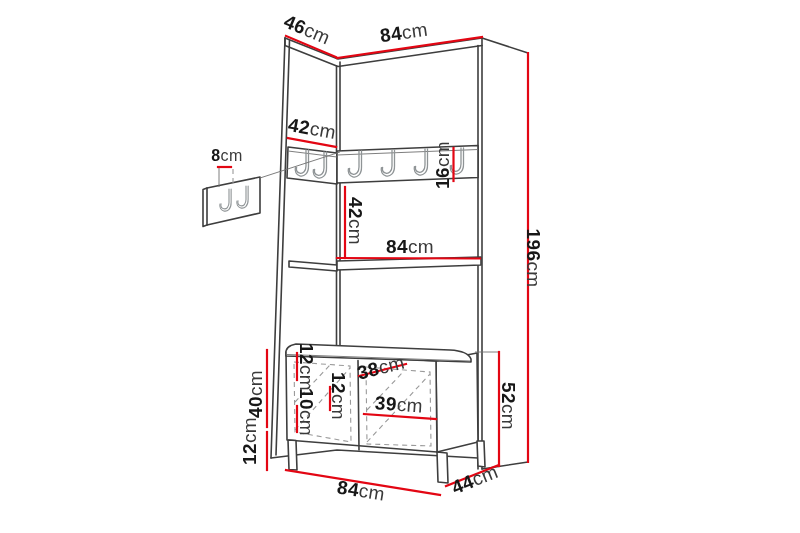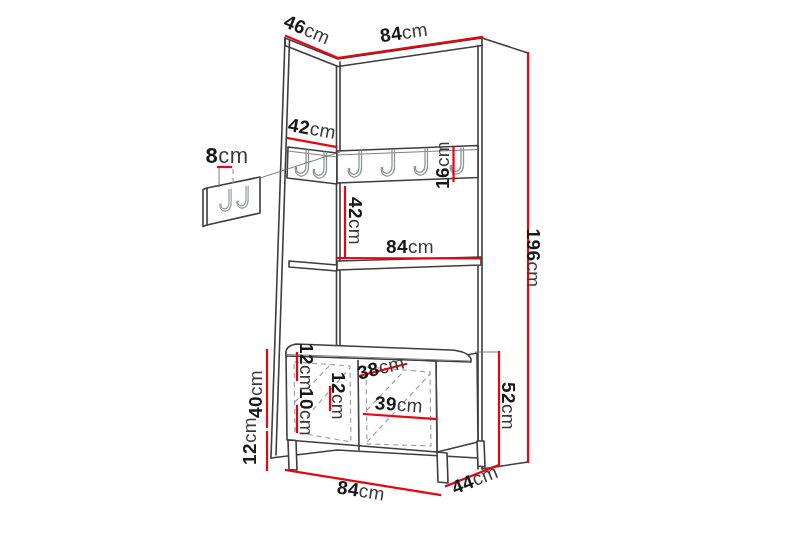--- a/index.html
+++ b/index.html
@@ -14,21 +14,21 @@
     overflow:hidden;font-family:"Liberation Sans",sans-serif;
   }
   .stage svg{position:absolute;left:0;top:0;}
   .dim{
     position:absolute;white-space:nowrap;
     font:700 19px "Liberation Sans",sans-serif;
     color:var(--ink);letter-spacing:.4px;
     transform:translate(-50%,-50%) rotate(var(--r,0deg));
   }
   .dim .u{font-weight:400;color:#3a3a3a;}
-  .dim.small{font-size:22px;}
+  .dim.small{font-size:16px;}
   .s{stroke:var(--outline);stroke-width:1.6;fill:none;stroke-linecap:round;stroke-linejoin:round;}
   .sf{stroke:var(--outline);stroke-width:1.6;fill:#fff;stroke-linejoin:round;}
   .thin{stroke:#6f6f6f;stroke-width:.9;fill:none;}
   .hook{stroke:#8f9496;stroke-width:1.3;fill:none;stroke-linecap:round;}
   .dash{stroke:#9a9a9a;stroke-width:1.1;fill:none;stroke-dasharray:5 4;}
   .red{stroke:var(--dim);stroke-width:2.2;fill:none;stroke-linecap:square;}
 </style>
 </head>
 <body>
 

